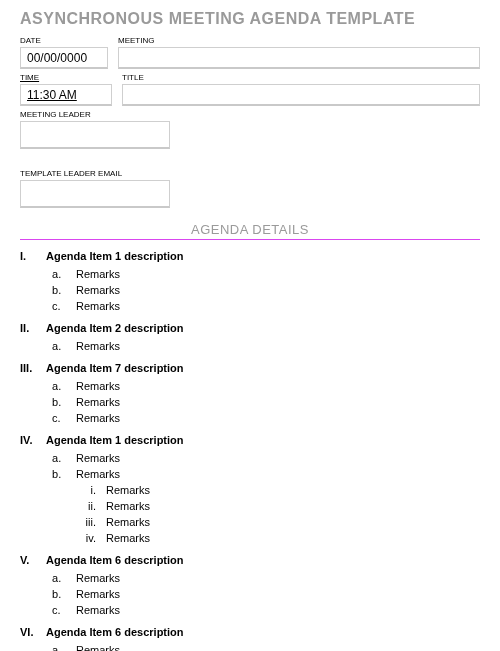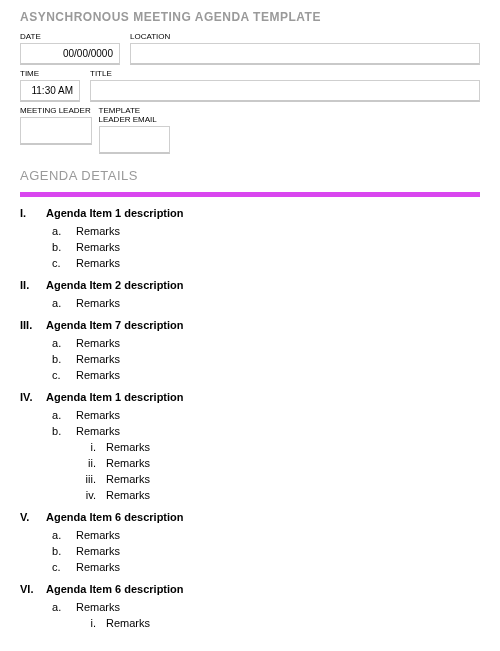--- a/index.html
+++ b/index.html
@@ -5,61 +5,61 @@
   * { box-sizing: border-box; margin: 0; padding: 0; }
   body {
     font-family: Arial, Helvetica, sans-serif;
     background: #fff;
     width: 500px;
     padding: 10px 20px 20px 20px;
     font-size: 11px;
     color: #000;
   }
   .title {
-    font-size: 12px;
+    font-size: 16px;
     font-weight: bold;
     letter-spacing: 0.5px;
     color: #9a9a9a;
     margin-bottom: 8px;
   }
   .form-area { display: flex; flex-direction: column; gap: 4px; }
   .row { display: flex; gap: 10px; }
   .field { display: flex; flex-direction: column; }
   .field-label { font-size: 8px; color: #000; margin-bottom: 2px; }
   .input {
     border: 1px solid #cfcfcf;
     background: #fff;
     height: 22px;
     padding: 3px 6px;
-    font-size: 10px;
+    font-size: 12px;
     width: 100%;
     border-bottom: 2px solid #c9c9c9;
-    text-align: right;
   }
   .textarea {
     border: 1px solid #cfcfcf;
     background: #fff;
     padding: 3px 6px;
     font-size: 10px;
     width: 100%;
     border-bottom: 2px solid #c9c9c9;
     resize: none;
   }
-  .w-date { width: 100px; }
-  .w-time { width: 60px; }
+  .w-date { width: 88px; }
+  .w-time { width: 92px; text-decoration: underline; }
   .w-rest { flex: 1; }
   .w-leader { width: 150px; }
   .w-attendees { flex: 1; }
   .section-title {
     font-size: 13px;
     color: #9a9a9a;
     letter-spacing: 0.5px;
     margin-top: 14px;
-    padding-bottom: 9px;
-    border-bottom: 5px solid #d946ef;
+    padding-bottom: 2px;
+    border-bottom: 1px solid #d946ef;
+    text-align: center;
   }
   ol.agenda {
     list-style: none;
     counter-reset: agenda;
     margin-top: 10px;
   }
   ol.agenda > li {
     counter-increment: agenda;
     margin-bottom: 8px;
   }
@@ -113,38 +113,38 @@
 <div class="title">ASYNCHRONOUS MEETING AGENDA TEMPLATE</div>
 
 <div class="form-area">
 
   <div class="row">
     <div class="field w-date">
       <span class="field-label">DATE</span>
       <input class="input" value="00/00/0000" style="">
     </div>
     <div class="field w-rest">
-      <span class="field-label">LOCATION</span>
+      <span class="field-label">MEETING</span>
       <input class="input" value="" style="">
     </div>
   </div>
 
   <div class="row">
     <div class="field w-time">
       <span class="field-label">TIME</span>
       <input class="input" value="11:30 AM" style="">
     </div>
     <div class="field w-rest">
       <span class="field-label">TITLE</span>
       <input class="input" value="" style="">
     </div>
   </div>
 
   <div class="row">
-    <div class="w-leader" style="display:flex;gap:7px;justify-content:flex-end;">
+    <div class="w-leader" style="display:flex;flex-direction:column;gap:20px;justify-content:flex-end;">
       <div class="field">
         <span class="field-label">MEETING LEADER</span>
         <textarea class="textarea" style="height: 28px;"></textarea>
       </div>
       <div class="field">
         <span class="field-label">TEMPLATE LEADER EMAIL</span>
         <textarea class="textarea" style="height: 28px;"></textarea>
       </div>
     </div>
   </div>

